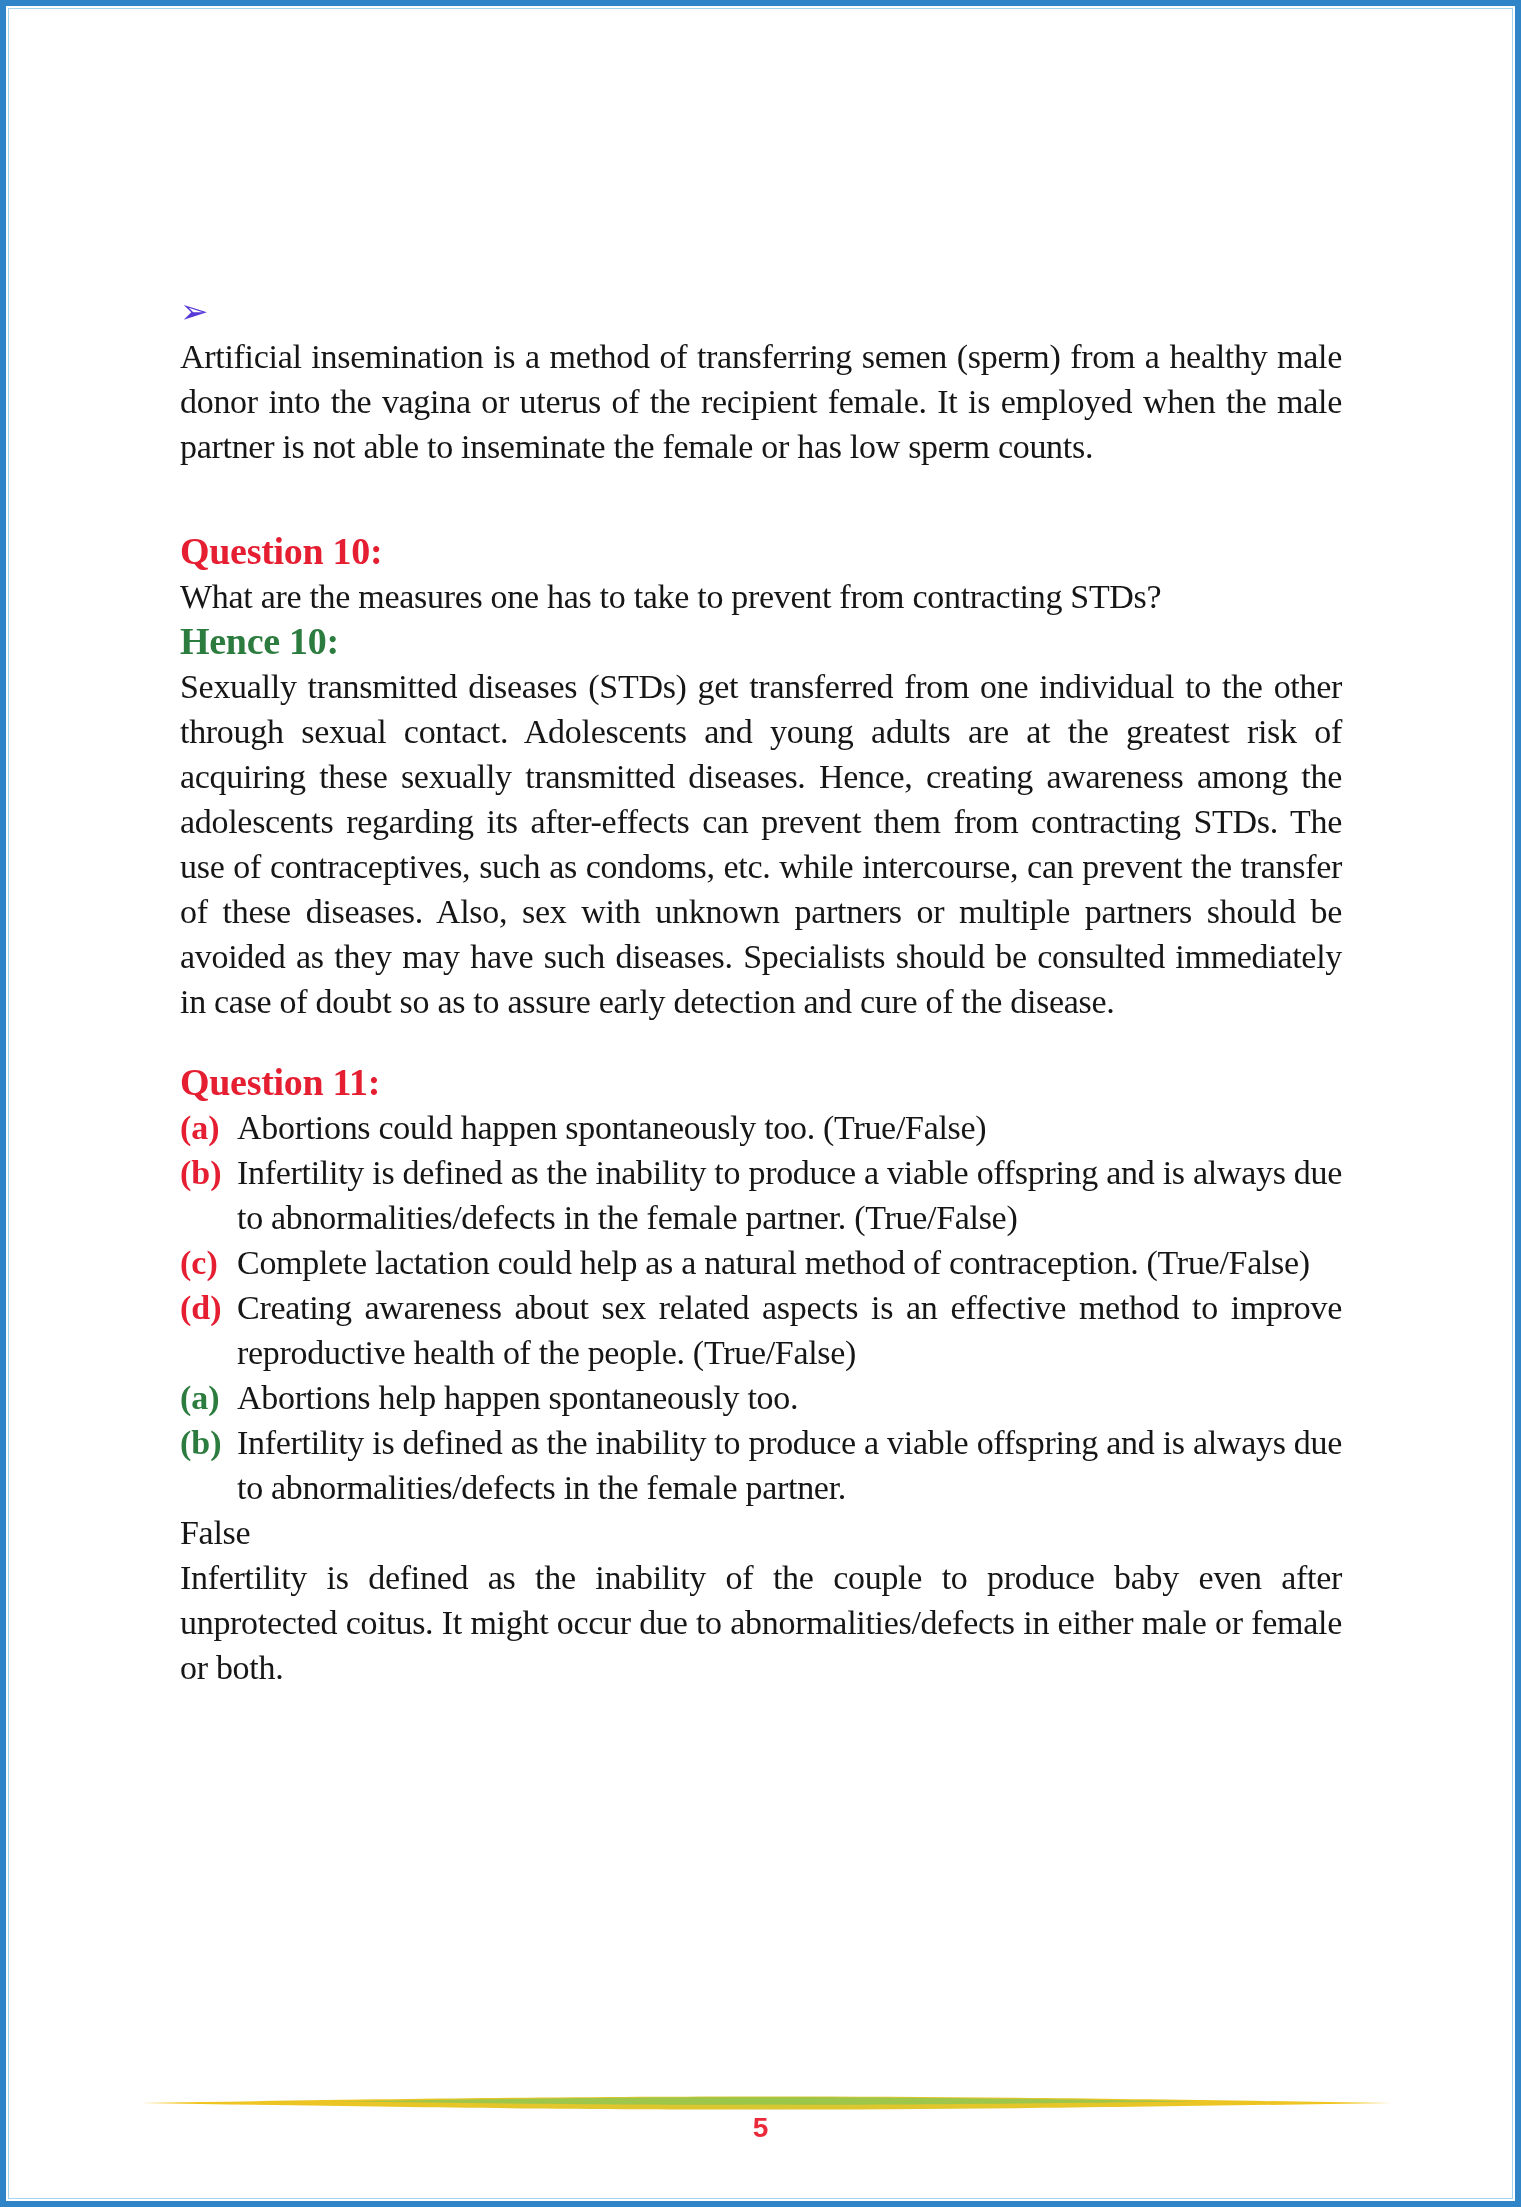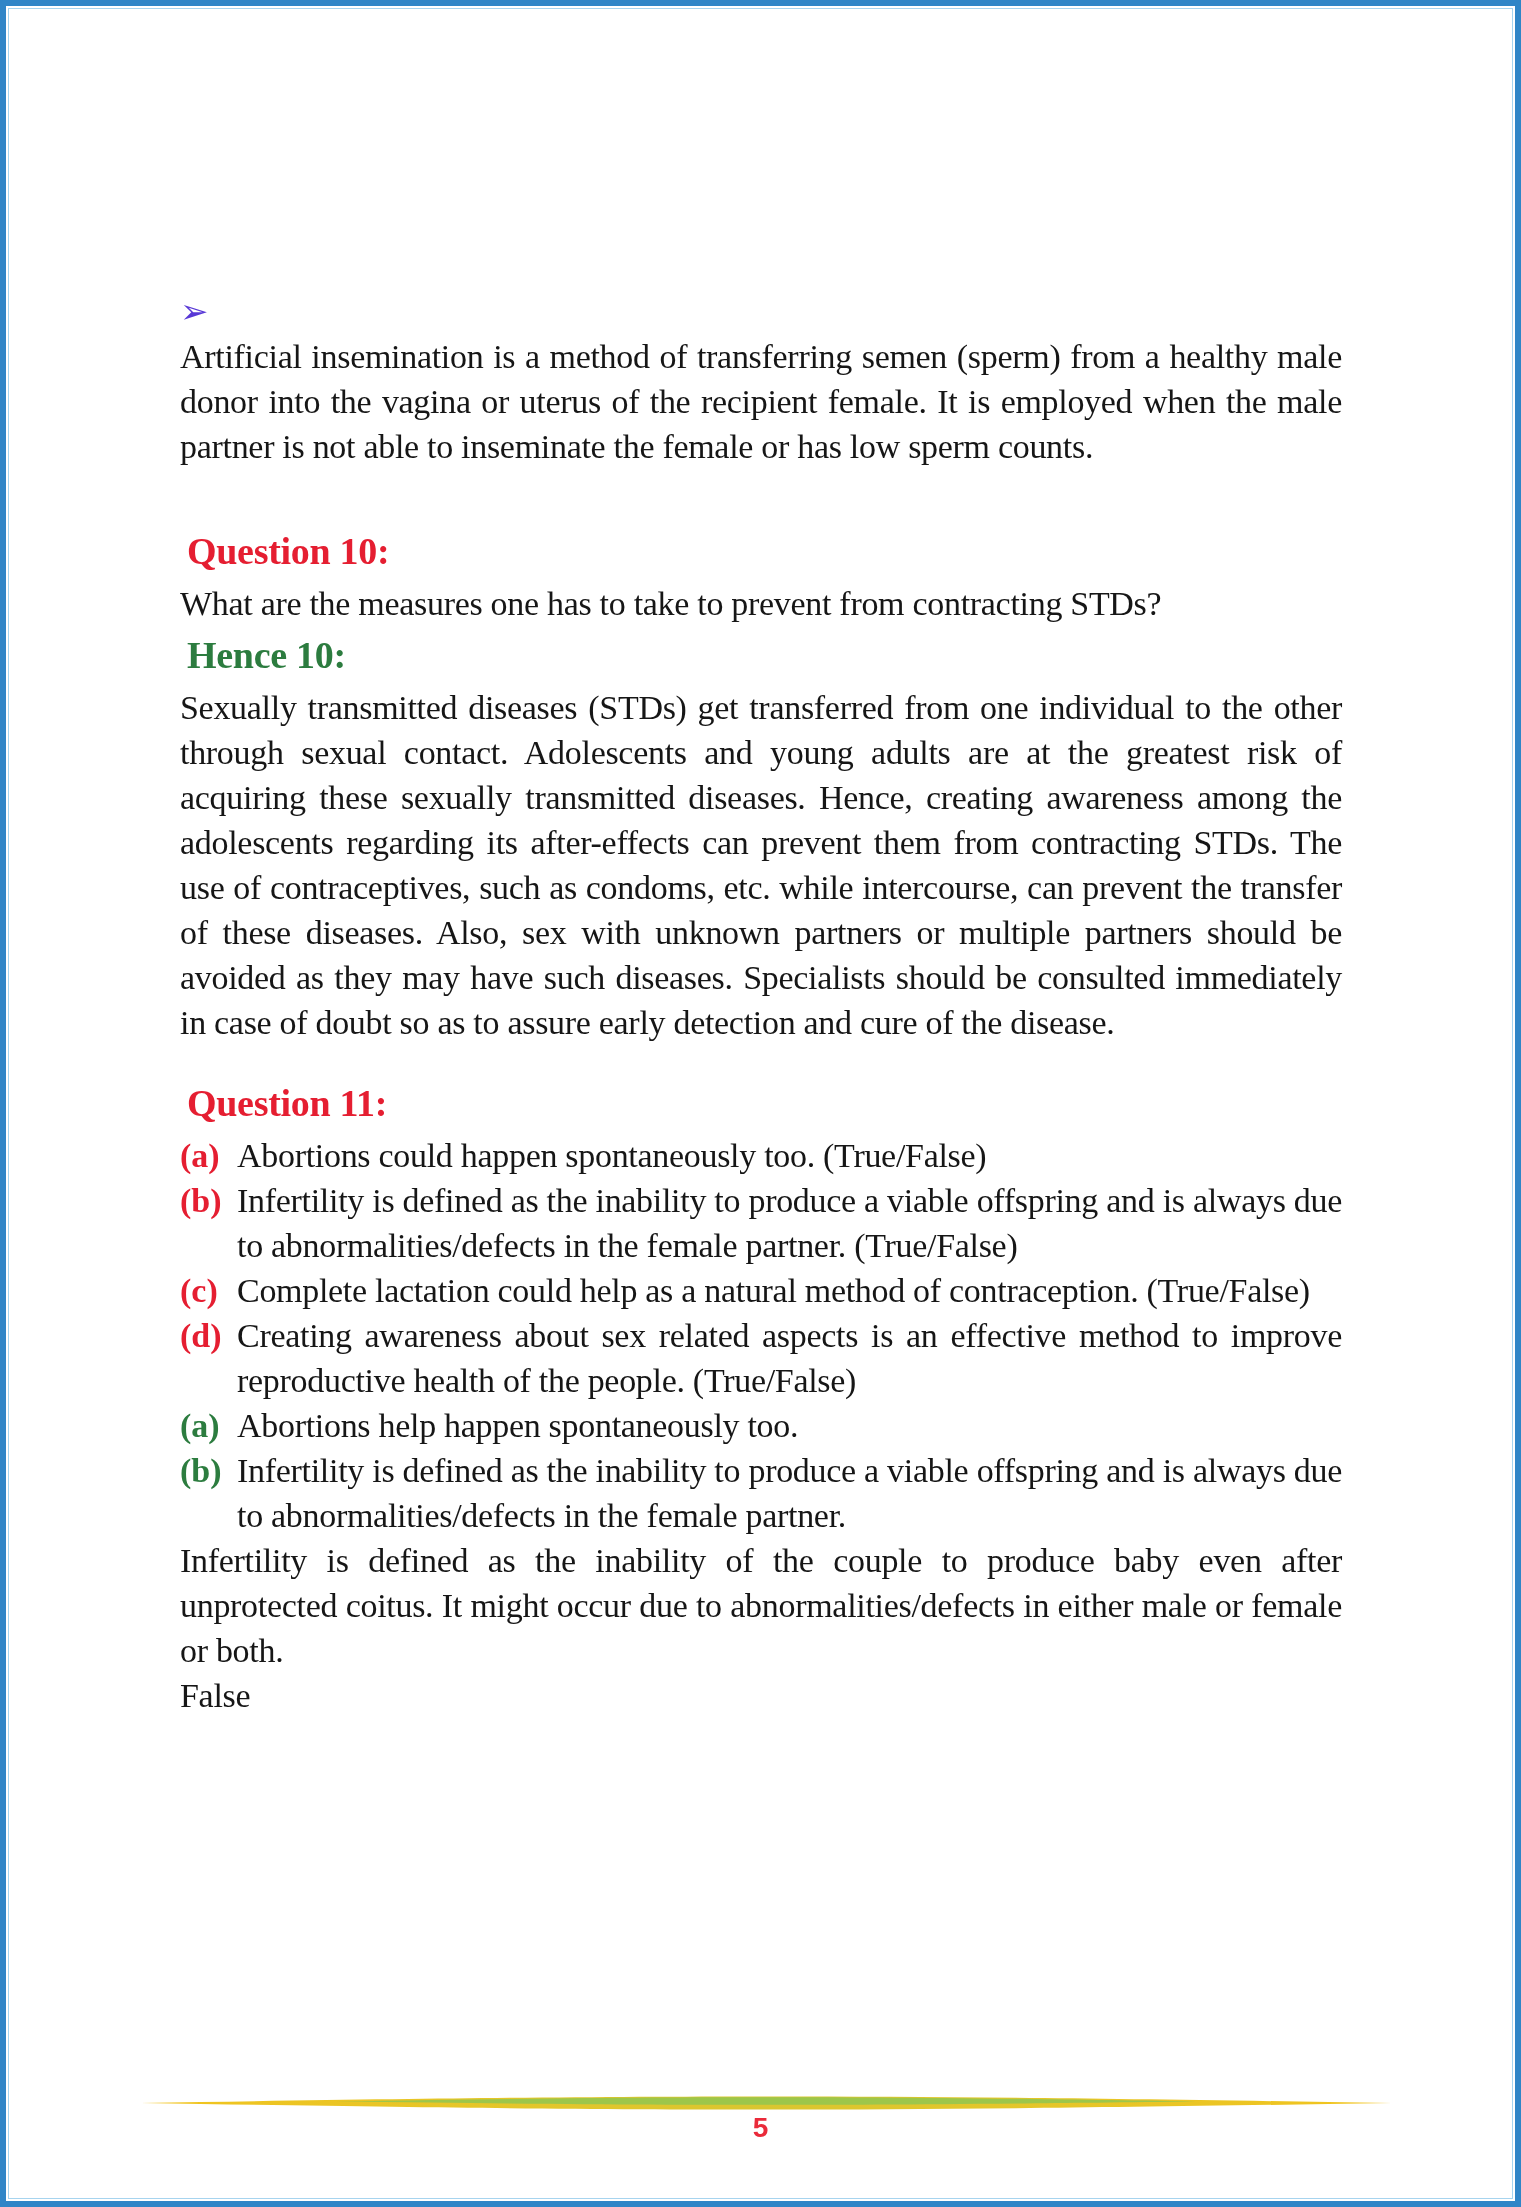--- a/index.html
+++ b/index.html
@@ -39,21 +39,21 @@
     line-height: 45px;
     letter-spacing: -0.3px;
     margin: 0;
   }
   .just { text-align: justify; }
 
   .qh, .ah {
     font-size: 38px;
     line-height: 45px;
     font-weight: bold;
-    margin: 7px;
+    margin: 0;
     letter-spacing: -0.3px;
   }
   .qh { color: var(--question-red, #e51e31); }
   .ah { color: var(--answer-green, #2c7c3f); }
   .gap-lg { margin-top: 60px; }
   .gap-md { margin-top: 36px; }
 
   .li { display: flex; }
   .li .marker {
     flex: 0 0 57px;
@@ -125,22 +125,22 @@
 
     <div class="li">
       <span class="marker green">(a)</span>
       <div class="body li-text">Abortions help happen spontaneously too.</div>
     </div>
 
     <div class="li">
       <span class="marker green">(b)</span>
       <div class="body li-text just">Infertility is defined as the inability to produce a viable offspring and is always due to abnormalities/defects in the female partner.</div>
     </div>
+    <p class="body">False</p>
     <p class="body just">Infertility is defined as the inability of the couple to produce baby even after unprotected coitus. It might occur due to abnormalities/defects in either male or female or both.</p>
-    <p class="body">False</p>
 
   </div>
 
   <div class="footer-line">
     <svg viewBox="0 0 1251 14" preserveAspectRatio="none" aria-hidden="true">
       <defs>
         <linearGradient id="lg1" x1="0" y1="0" x2="1" y2="0">
           <stop offset="0" stop-color="#f2c41e"></stop>
           <stop offset="0.32" stop-color="#e3c62a"></stop>
           <stop offset="0.5" stop-color="#d9c630"></stop>

